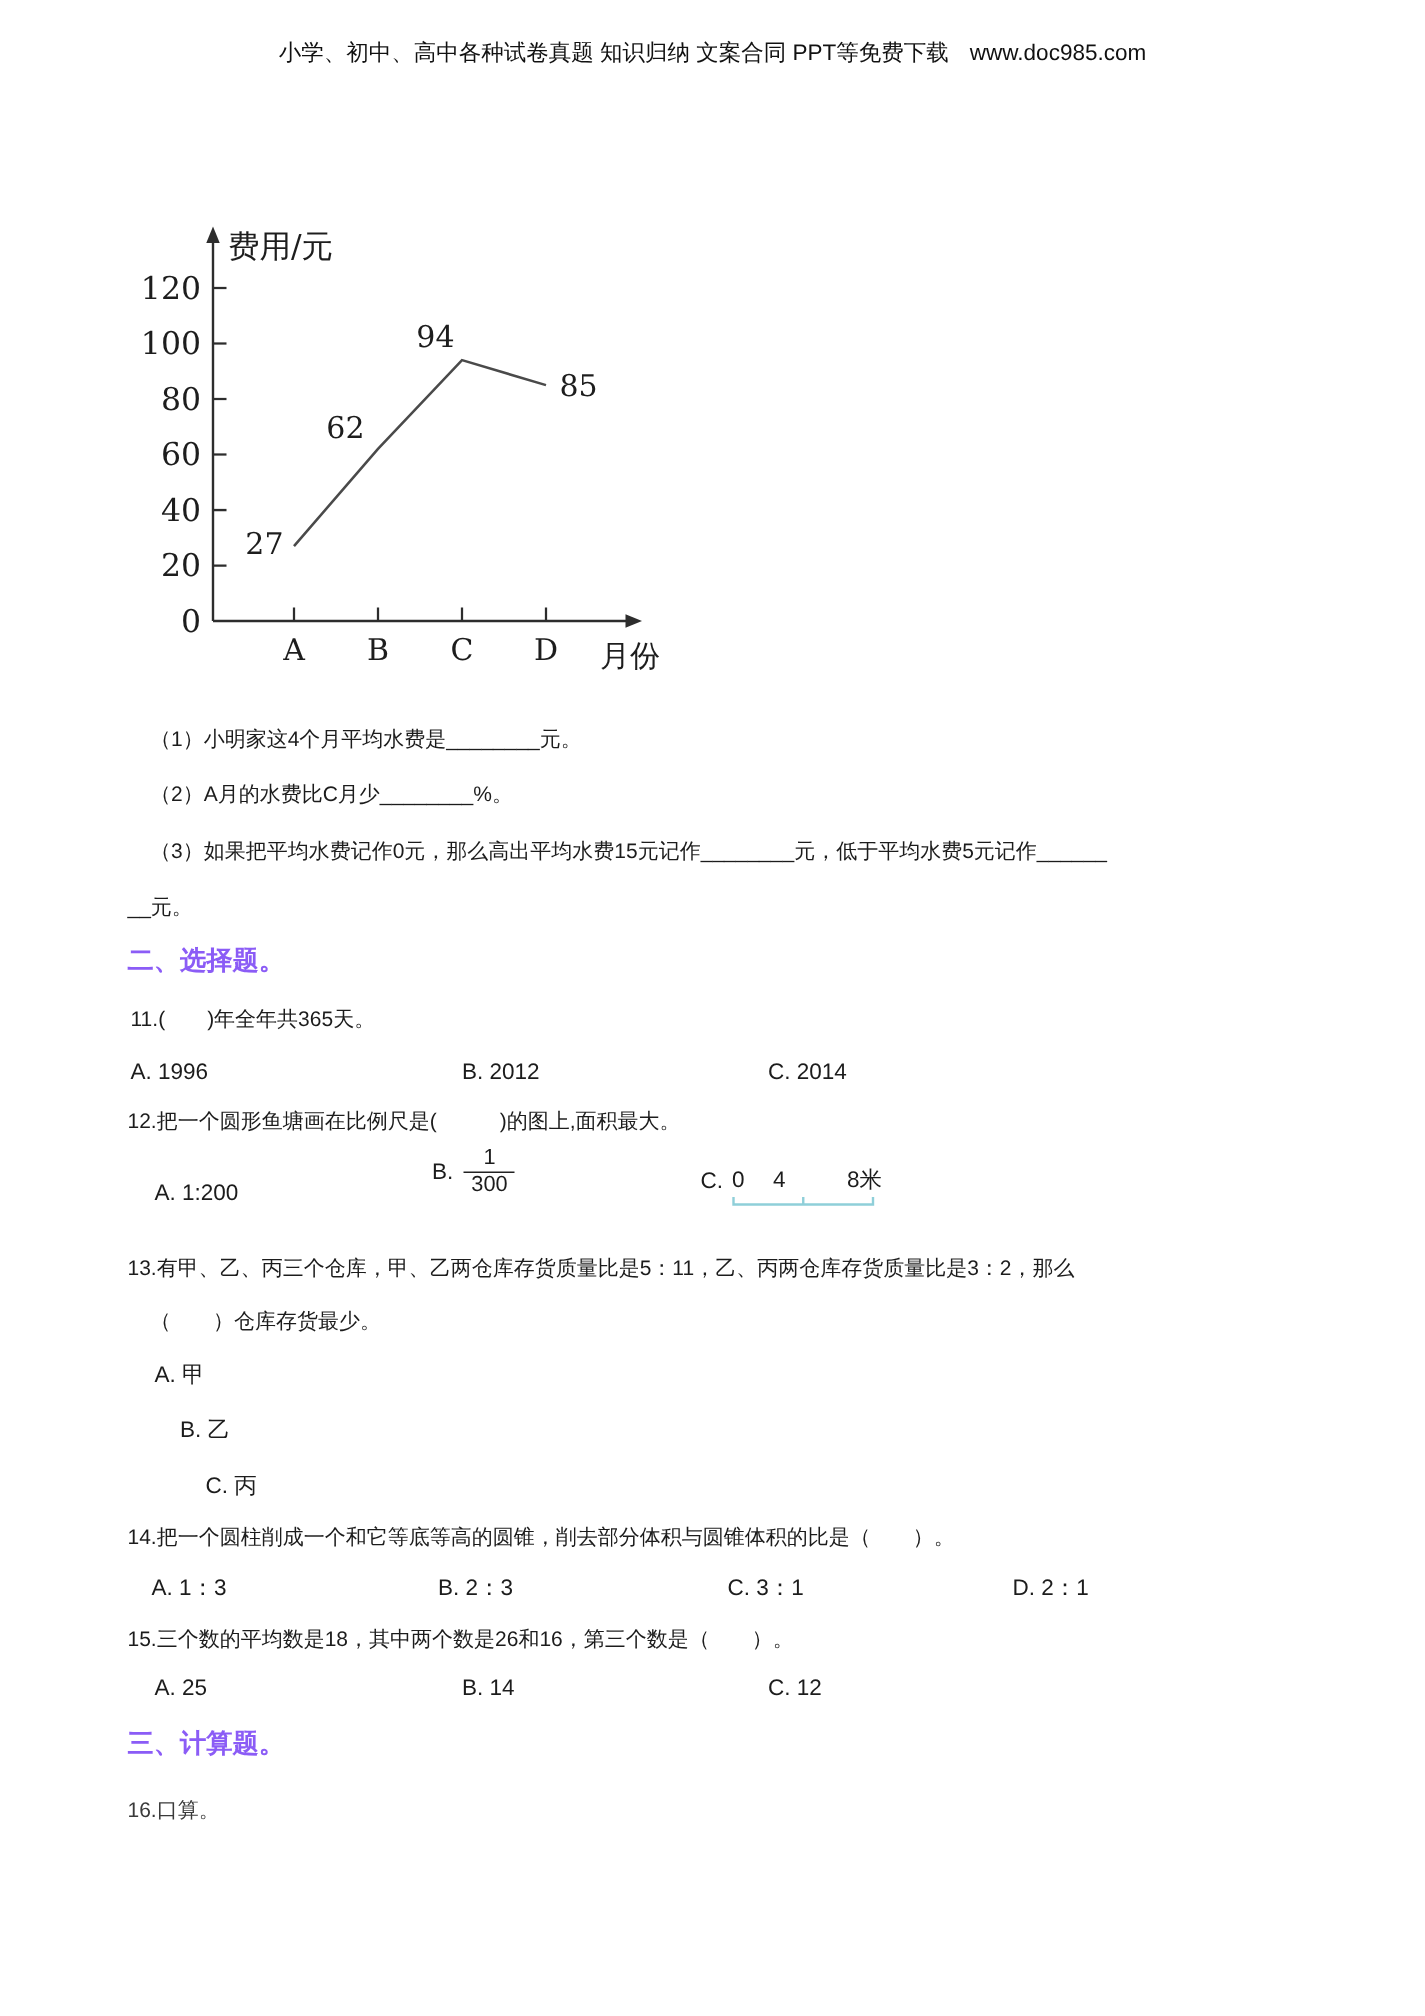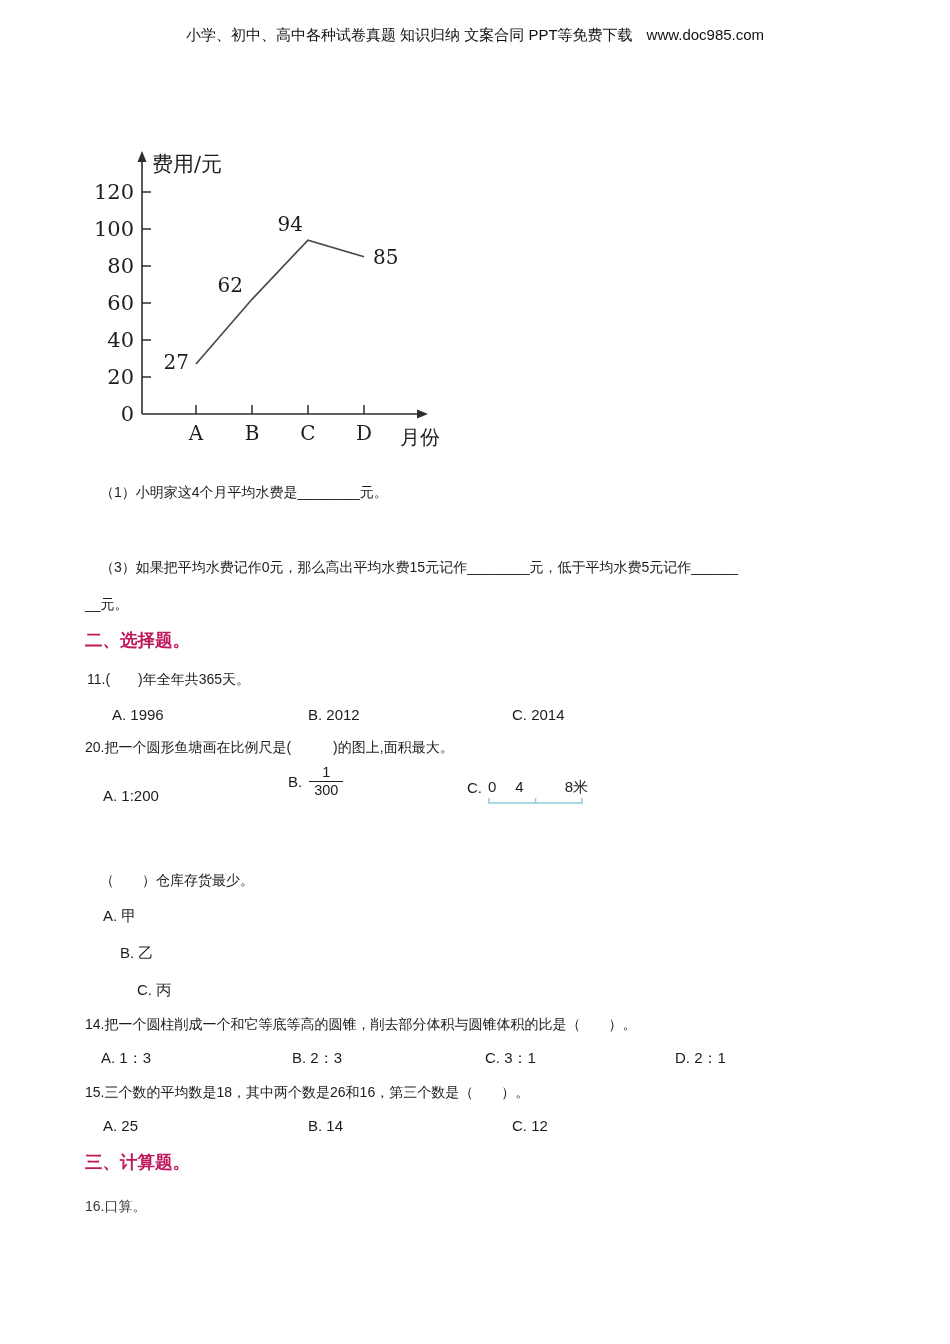--- a/index.html
+++ b/index.html
@@ -1,21 +1,21 @@
 <!DOCTYPE html>
 <html><head>
 <meta charset="utf-8">
 <style>
   html,body{margin:0;padding:0;}
   body{background:#ffffff;font-family:"Liberation Sans",sans-serif;}
   #page{position:relative;width:950px;height:1344px;background:#ffffff;overflow:hidden;color:#1c1c1c;}
   .hdr{position:absolute;top:26px;left:0;width:100%;text-align:center;font-size:15px;color:#111;}
   .hdr .site{margin-left:14px;}
   .line{position:absolute;white-space:nowrap;font-size:14px;color:#1c1c1c;}
-  .sec{position:absolute;white-space:nowrap;font-size:17.5px;font-weight:700;color:#be185d;}
+  .sec{position:absolute;white-space:nowrap;font-size:17.5px;font-weight:700;color:#8b5cf6;}
   .opt{position:absolute;white-space:nowrap;font-size:15px;color:#1c1c1c;}
   #chart-svg{position:absolute;left:90px;top:145px;}
   #chart-svg text{font-family:"DejaVu Serif",serif;}
   .frac{display:inline-block;text-align:center;vertical-align:middle;font-size:14.5px;margin-left:7px;line-height:1.1;}
   .frac .num{display:block;padding:0 5px;}
   .frac .den{display:block;border-top:1.4px solid #222;padding:1px 5px 0 5px;}
   .optB{display:flex;align-items:center;}
   .optC{display:flex;align-items:flex-start;}
   .scalebar{display:inline-block;margin-left:6px;width:100px;}
   .sb-labels{display:flex;justify-content:space-between;font-size:15px;line-height:1.1;padding:0 0 1px 0;}
@@ -60,31 +60,32 @@
       <text x="62" y="26" font-size="21" fill="#1d1d1d">费用/元</text>
       <text x="310" y="299" font-size="20" fill="#1d1d1d">月份</text>
       <polyline points="106,219.05 162,154.3 218,95.1 274,111.75" fill="none" stroke="#4a4a4a" stroke-width="1.7"></polyline>
       <text x="99" y="224.05" text-anchor="end" font-size="20" fill="#1d1d1d">27</text>
       <text x="153" y="147.3" text-anchor="end" font-size="20" fill="#1d1d1d">62</text>
       <text x="213" y="86.1" text-anchor="end" font-size="20" fill="#1d1d1d">94</text>
       <text x="283" y="118.75" text-anchor="start" font-size="20" fill="#1d1d1d">85</text>
     </svg>
 
   <div class="line" style="left:100px;top:484px;">（1）小明家这4个月平均水费是________元。</div>
+  <div class="line" style="left:100px;top:521px;">（2）A月的水费比C月少________%。</div>
   <div class="line" style="left:100px;top:559px;">（3）如果把平均水费记作0元，那么高出平均水费15元记作________元，低于平均水费5元记作______</div>
   <div class="line" style="left:85px;top:596px;">__元。</div>
 
   <div class="sec" style="left:85px;top:628px;">二、选择题。</div>
 
   <div class="line" style="left:87px;top:671px;">11.(　　)年全年共365天。</div>
-  <div class="opt" style="left:112px;top:706px;">A. 1996</div>
+  <div class="opt" style="left:87px;top:706px;">A. 1996</div>
   <div class="opt" style="left:308px;top:706px;">B. 2012</div>
   <div class="opt" style="left:512px;top:706px;">C. 2014</div>
 
-  <div class="line" style="left:85px;top:739px;">20.把一个圆形鱼塘画在比例尺是(　　　)的图上,面积最大。</div>
+  <div class="line" style="left:85px;top:739px;">12.把一个圆形鱼塘画在比例尺是(　　　)的图上,面积最大。</div>
   <div class="opt" style="left:103px;top:787px;">A. 1:200</div>
   <div class="opt optB" style="left:288px;top:765px;">
     <span>B.</span>
     <span class="frac">
       <span class="num">1</span>
       <span class="den">300</span>
     </span>
   </div>
   <div class="opt optC" style="left:467px;top:779px;">
     <span>C.</span>
@@ -93,20 +94,21 @@
         <span>0</span>
         <span>4</span>
         <span>8米</span>
       </span>
       <svg class="sb-svg" width="100" height="8">
         <path d="M1,1 L1,6 L94,6 L94,1 M47.5,6 L47.5,1" fill="none" stroke-width="1.6" stroke="#8fcfd9"></path>
       </svg>
     </span>
   </div>
 
+  <div class="line" style="left:85px;top:837px;">13.有甲、乙、丙三个仓库，甲、乙两仓库存货质量比是5：11，乙、丙两仓库存货质量比是3：2，那么</div>
   <div class="line" style="left:100px;top:872px;">（　　）仓库存货最少。</div>
   <div class="opt" style="left:103px;top:907px;">A. 甲</div>
   <div class="opt" style="left:120px;top:944px;">B. 乙</div>
   <div class="opt" style="left:137px;top:981px;">C. 丙</div>
 
   <div class="line" style="left:85px;top:1016px;">14.把一个圆柱削成一个和它等底等高的圆锥，削去部分体积与圆锥体积的比是（　　）。</div>
   <div class="opt" style="left:101px;top:1049px;text-align:center;">A. 1：3</div>
   <div class="opt" style="left:292px;top:1049px;">B. 2：3</div>
   <div class="opt" style="left:485px;top:1049px;">C. 3：1</div>
   <div class="opt" style="left:675px;top:1049px;">D. 2：1</div>

